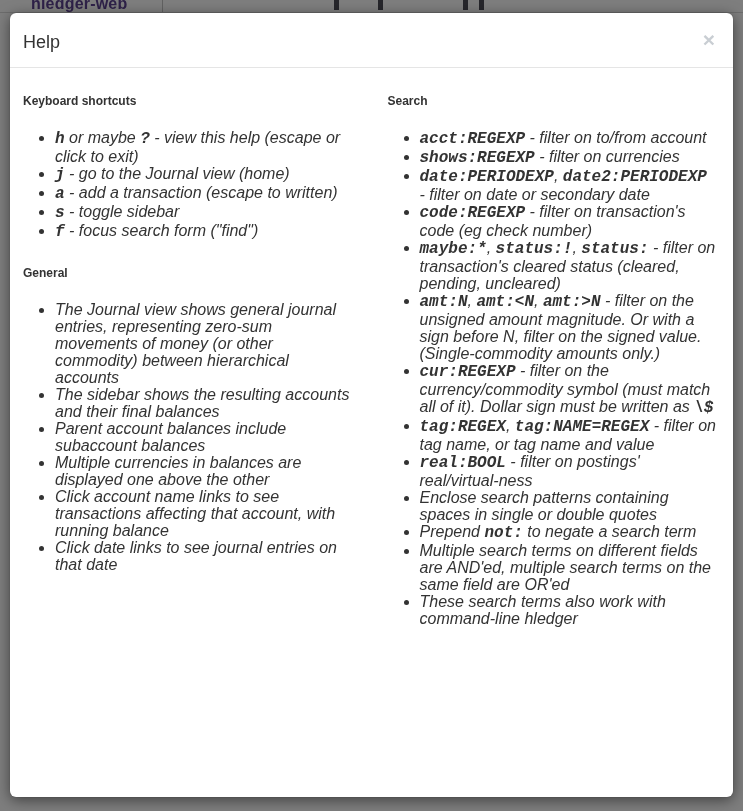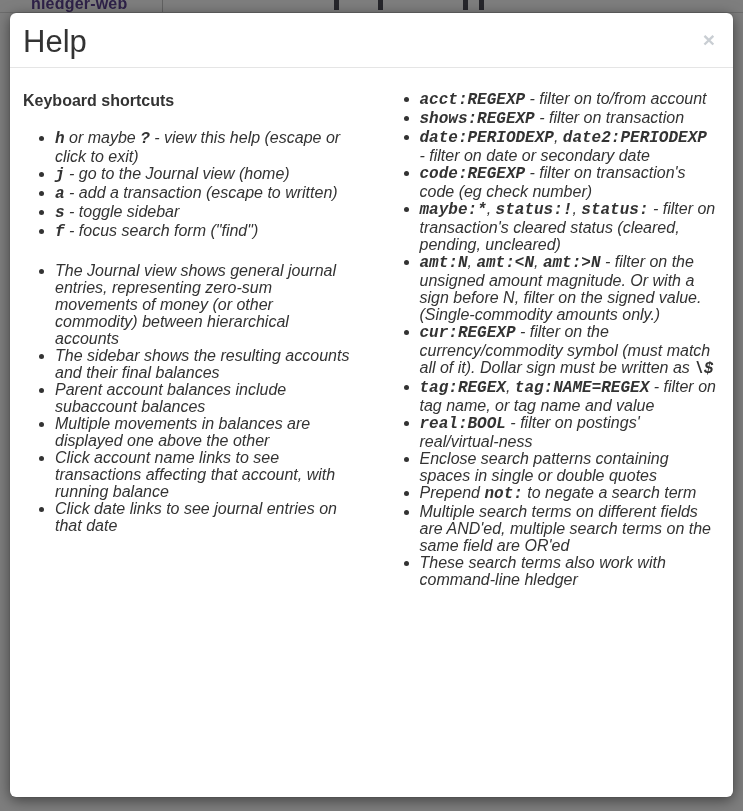--- a/index.html
+++ b/index.html
@@ -24,32 +24,32 @@
   .bd-frag.f4{left:479px;width:5px;}
 
   
   .modal{
     position:absolute;left:10px;top:13px;width:723px;height:784px;
     background:#ffffff;border-radius:6px;box-sizing:border-box;
     box-shadow:0 3px 14px rgba(0,0,0,0.5), 0 0 1px rgba(0,0,0,0.4);
     overflow:hidden;color:#333;
   }
   .modal-header{position:relative;padding:14px 20px 10px 13px;border-bottom:1px solid #e5e5e5;}
-  .modal-title{margin:0;font-size:31px;line-height:30px;font-weight:400;color:#333;}
+  .modal-title{margin:0;font-size:18px;line-height:30px;font-weight:400;color:#333;}
   .close-btn{
     position:absolute;top:16px;right:18px;
     background:none;border:none;padding:0;cursor:pointer;
     font-size:21px;line-height:21px;font-weight:bold;color:#c9ced3;
     font-family:"Liberation Sans", sans-serif;
   }
   .modal-body{padding:22px 0 0;display:flex;}
   .col{box-sizing:border-box;width:50%;}
   .col-left{padding:0 16px 0 13px;}
   .col-right{padding:0 17px 0 16px;}
-  .sec-heading{font-size:16px;line-height:22px;font-weight:bold;color:#333;margin:0 0 17px;}
+  .sec-heading{font-size:12px;line-height:22px;font-weight:bold;color:#333;margin:0 0 17px;}
   ul.help-list{margin:0 0 21px;padding:0 0 0 32px;list-style:disc outside;}
   ul.help-list li{font-size:16px;line-height:17px;color:#333;font-style:italic;}
   ul.help-list code{
     font-family:"Liberation Mono", monospace;
     font-size:16px;font-weight:bold;color:#333;white-space:nowrap;
   }
 </style>
 </head>
 <body>
 
@@ -69,33 +69,35 @@
   <div class="modal-body">
     <div class="col col-left">
       <h4 class="sec-heading">Keyboard shortcuts</h4>
       <ul class="help-list">
           <li><code>h</code><span> or maybe </span><code>?</code><span> - view this help (escape or click to exit)</span></li>
           <li><code>j</code><span> - go to the Journal view (home)</span></li>
           <li><code>a</code><span> - add a transaction (escape to written)</span></li>
           <li><code>s</code><span> - toggle sidebar</span></li>
           <li><code>f</code><span> - focus search form ("find")</span></li>
         </ul>
+      <h4 class="sec-heading">General</h4>
       <ul class="help-list">
           <li><span>The Journal view shows general journal entries, representing zero-sum movements of money (or other commodity) between hierarchical accounts</span></li>
           <li><span>The sidebar shows the resulting accounts and their final balances</span></li>
           <li><span>Parent account balances include subaccount balances</span></li>
-          <li><span>Multiple movements in balances are displayed one above the other</span></li>
+          <li><span>Multiple currencies in balances are displayed one above the other</span></li>
           <li><span>Click account name links to see transactions affecting that account, with running balance</span></li>
           <li><span>Click date links to see journal entries on that date</span></li>
         </ul>
     </div>
     <div class="col col-right">
+      <h4 class="sec-heading">Search</h4>
       <ul class="help-list">
           <li><code>acct:REGEXP</code><span> - filter on to/from account</span></li>
-          <li><code>shows:REGEXP</code><span> - filter on transaction</span></li>
+          <li><code>shows:REGEXP</code><span> - filter on currencies</span></li>
           <li><code>date:PERIODEXP</code><span>, </span><code>date2:PERIODEXP</code><span> - filter on date or secondary date</span></li>
           <li><code>code:REGEXP</code><span> - filter on transaction's code (eg check number)</span></li>
           <li><code>maybe:*</code><span>, </span><code>status:!</code><span>, </span><code>status:</code><span> - filter on transaction's cleared status (cleared, pending, uncleared)</span></li>
           <li><code>amt:N</code><span>, </span><code>amt:&lt;N</code><span>, </span><code>amt:&gt;N</code><span> - filter on the unsigned amount magnitude. Or with a sign before N, filter on the signed value. (Single-commodity amounts only.)</span></li>
           <li><code>cur:REGEXP</code><span> - filter on the currency/commodity symbol (must match all of it). Dollar sign must be written as </span><code>\$</code></li>
           <li><code>tag:REGEX</code><span>, </span><code>tag:NAME=REGEX</code><span> - filter on tag name, or tag name and value</span></li>
           <li><code>real:BOOL</code><span> - filter on postings' real/virtual-ness</span></li>
           <li><span>Enclose search patterns containing spaces in single or double quotes</span></li>
           <li><span>Prepend </span><code>not:</code><span> to negate a search term</span></li>
           <li><span>Multiple search terms on different fields are AND'ed, multiple search terms on the same field are OR'ed</span></li>

